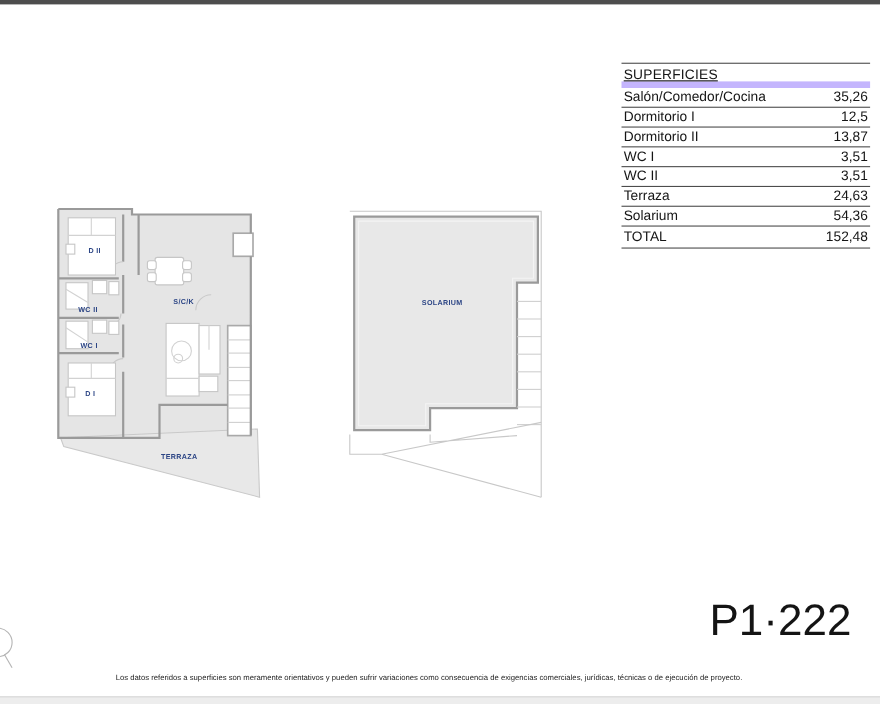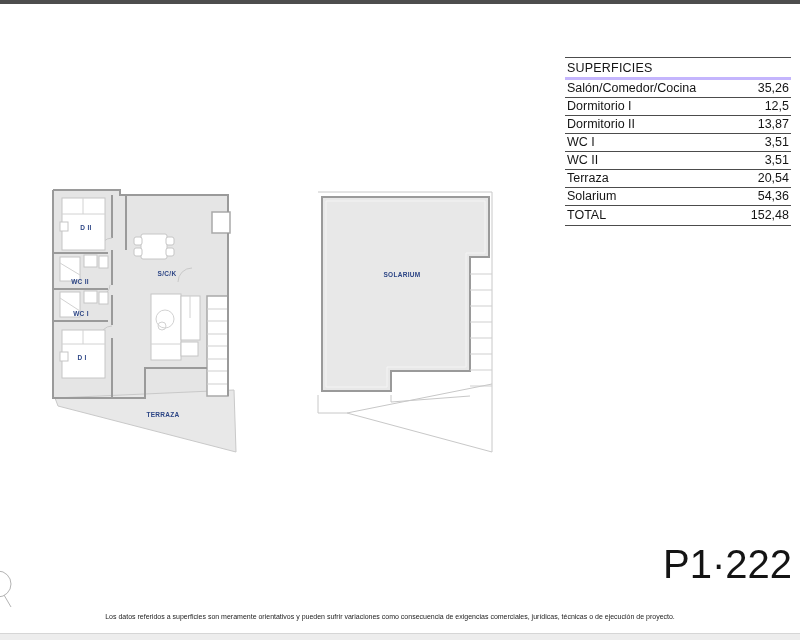--- a/index.html
+++ b/index.html
@@ -11,31 +11,31 @@
   .footer{position:absolute;left:0;bottom:0;width:800px;height:7px;background:#ededed;border-top:1px solid #d6d6d6;box-sizing:border-box;}
   .plans-svg{position:absolute;top:0;left:0;}
 
   
   .sup-table{
     position:absolute;left:565px;top:57px;width:226px;
     border-top:1px solid #4c4c4c;color:#151515;font-size:12.5px;
   }
   .t-head{
     box-sizing:border-box;height:22px;line-height:21px;
-    border-bottom:3px solid #c4b5fd;padding-left:2px;letter-spacing:.2px;
+    border-bottom:6px solid #c4b5fd;padding-left:2px;letter-spacing:.2px;text-decoration:underline;
   }
   .t-row{
     box-sizing:border-box;height:18px;line-height:17px;
     border-bottom:1px solid #4c4c4c;display:flex;
     justify-content:space-between;padding:0 2px;
   }
   .t-row.total{height:20px;line-height:19px;font-weight:normal;}
 
   .unit-code{
-    position:absolute;right:8px;top:542px;font-size:40px;color:#141414;
+    position:absolute;right:26px;top:542px;font-size:40px;color:#141414;
     letter-spacing:0px;
   }
   .disclaimer{
     position:absolute;top:613px;left:0;width:780px;text-align:center;
     font-size:7px;color:#1c1c1c;
   }
 
   
   .wall{stroke:#9a9a9a;stroke-width:2;fill:none;}
   .furn{fill:#ffffff;stroke:#c6c6c6;stroke-width:1;}
@@ -191,21 +191,21 @@
   <div class="t-row">
     <span>WC I</span>
     <span>3,51</span>
   </div>
   <div class="t-row">
     <span>WC II</span>
     <span>3,51</span>
   </div>
   <div class="t-row">
     <span>Terraza</span>
-    <span>20,54</span>
+    <span>24,63</span>
   </div>
   <div class="t-row">
     <span>Solarium</span>
     <span>54,36</span>
   </div>
   <div class="t-row total">
     <span>TOTAL</span>
     <span>152,48</span>
   </div>
 </div>

